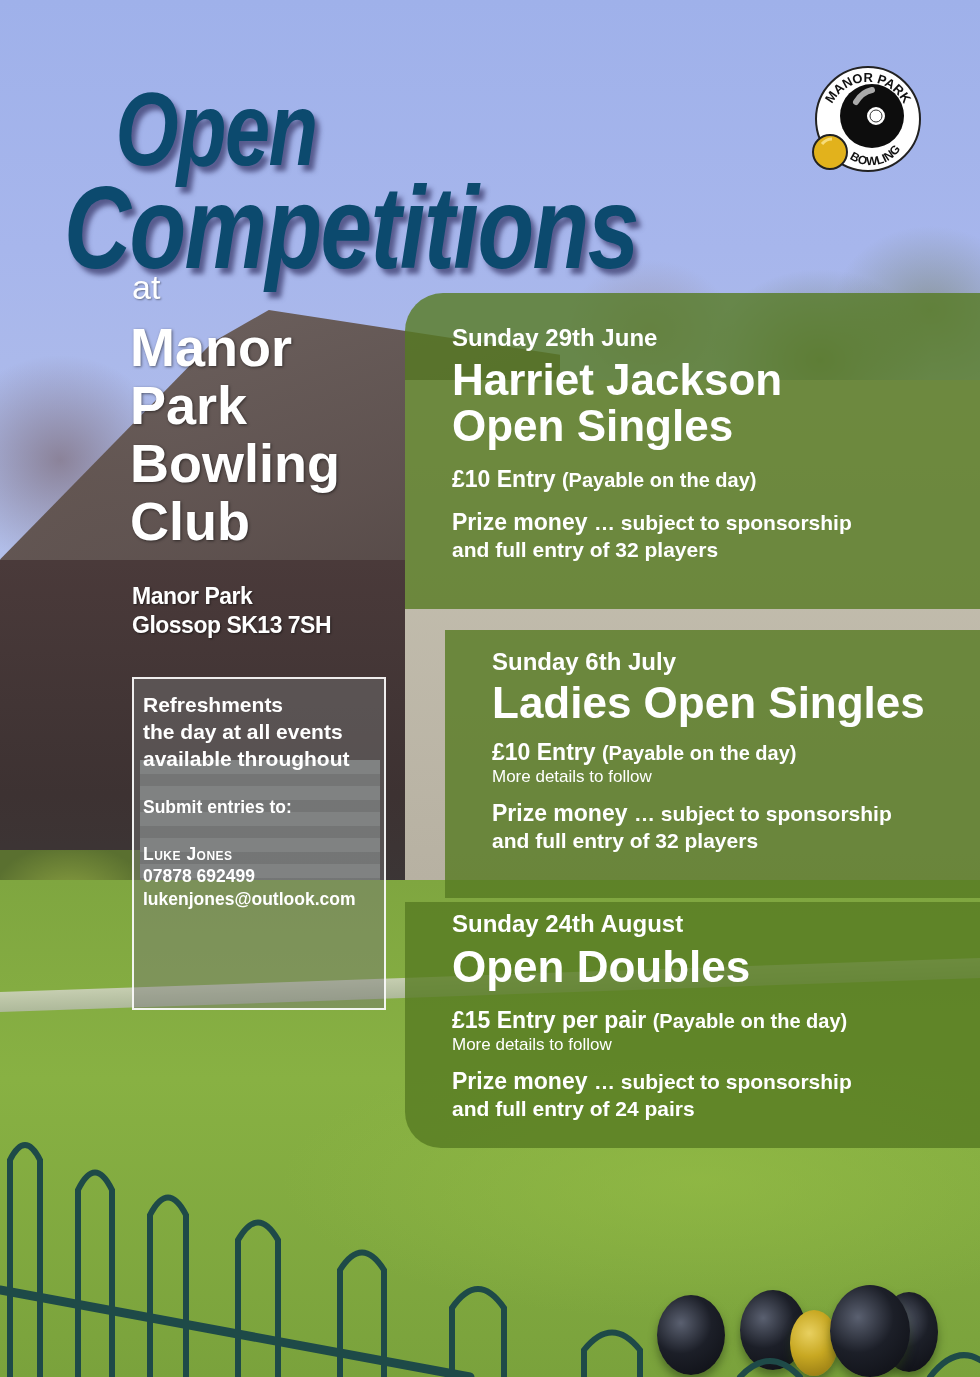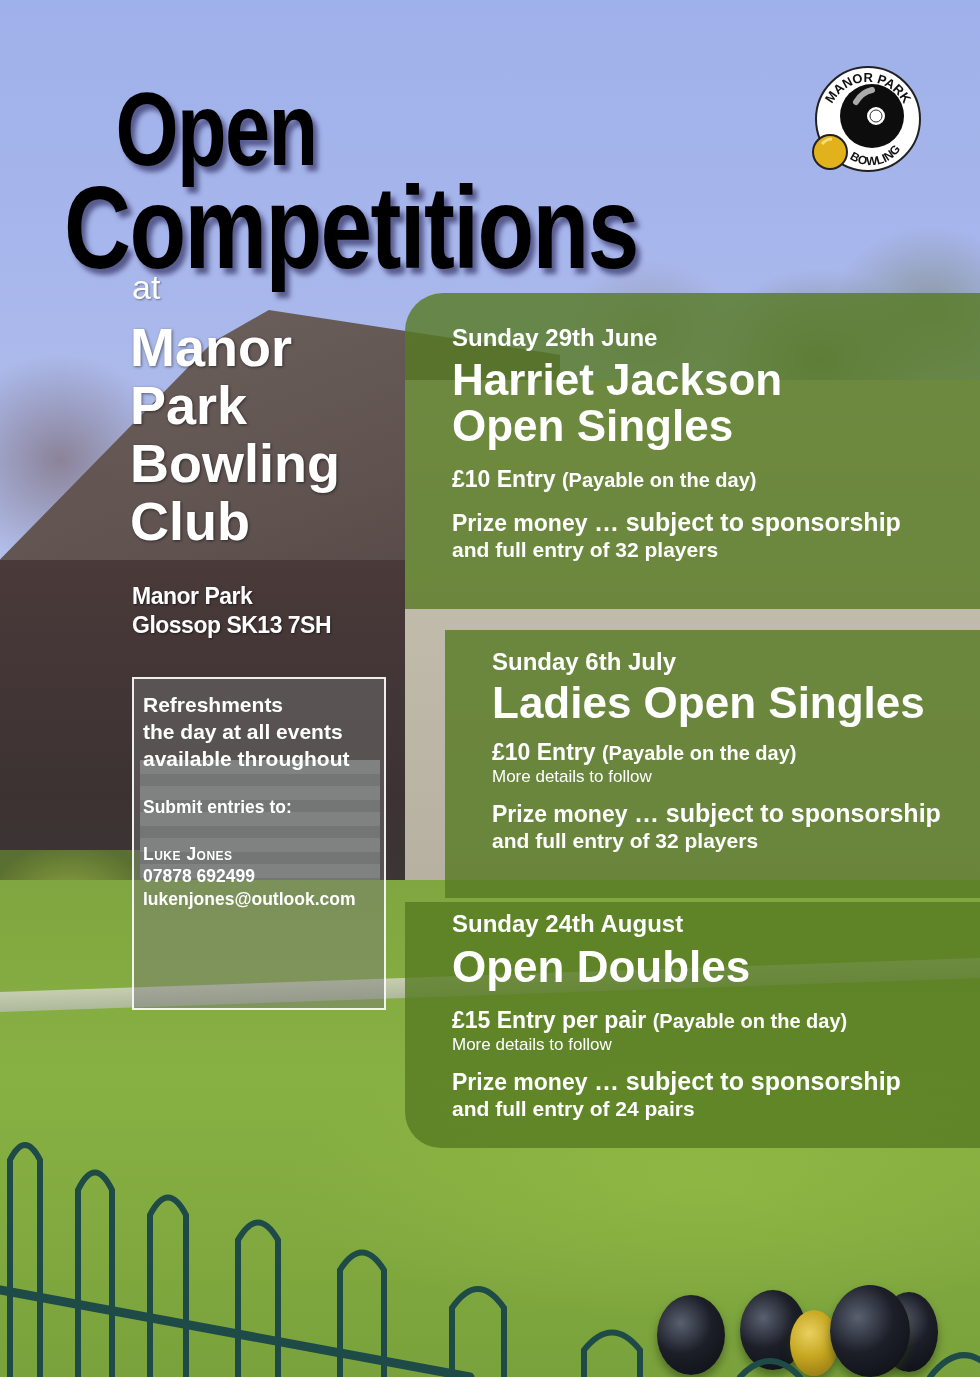--- a/index.html
+++ b/index.html
@@ -79,22 +79,22 @@
       box-shadow: 0 6px 8px rgba(40,60,20,0.5);
     }
     .bowl.jack {
       background: radial-gradient(circle at 40% 35%, #e8d060 0%, #c8a822 45%, #8a7010 100%);
     }
 
     
     .title {
       position: absolute; left: 64px; top: 80px;
       font-family: "Liberation Sans", "DejaVu Sans", sans-serif;
-      font-weight: bold; 
-      color: #000000;
+      font-weight: bold; font-style: italic;
+      color: #0c4a6e;
       text-shadow: 6px 6px 6px rgba(60,60,110,0.75);
       line-height: 0.95;
       letter-spacing: -2px;
     }
     .title .line1 { display: block; font-size: 104px; padding-left: 66px; transform: scaleX(0.78); transform-origin: left; }
     .title .line2 { display: block; font-size: 116px; transform: scaleX(0.80); transform-origin: left; margin-top: -6px; }
 
     .logo {
       position: absolute; left: 806px; top: 62px; width: 118px; height: 114px;
     }
@@ -135,21 +135,21 @@
     }
     .panel.p1 { top: 293px; height: 316px; border-top-left-radius: 38px; }
     .panel.p2 { top: 630px; height: 268px; margin-left: 40px; }
     .panel.p3 { top: 902px; height: 246px; border-bottom-left-radius: 36px; }
     .panel .date { font-size: 24px; font-weight: bold; line-height: 28px; }
     .panel .name { font-size: 44px; font-weight: bold; line-height: 46px; }
     .panel .entry { font-size: 23px; font-weight: bold; line-height: 28px; }
     .panel .entry .note { font-size: 20px; }
     .panel .more { font-size: 17px; line-height: 20px; }
     .panel .prize { font-size: 23px; font-weight: bold; line-height: 28px; }
-    .panel .prize .note { font-size: 25px; }
+    .panel .prize .note { font-size: 21px; }
     .panel .prize-line2 { font-size: 21px; font-weight: bold; line-height: 26px; display: block; }
   </style>
 </head>
 <body>
 
 <div class="scene">
   <div class="sky"></div>
   <div class="trees"></div>
   <div class="trees-left"></div>
   <div class="roof"></div>

